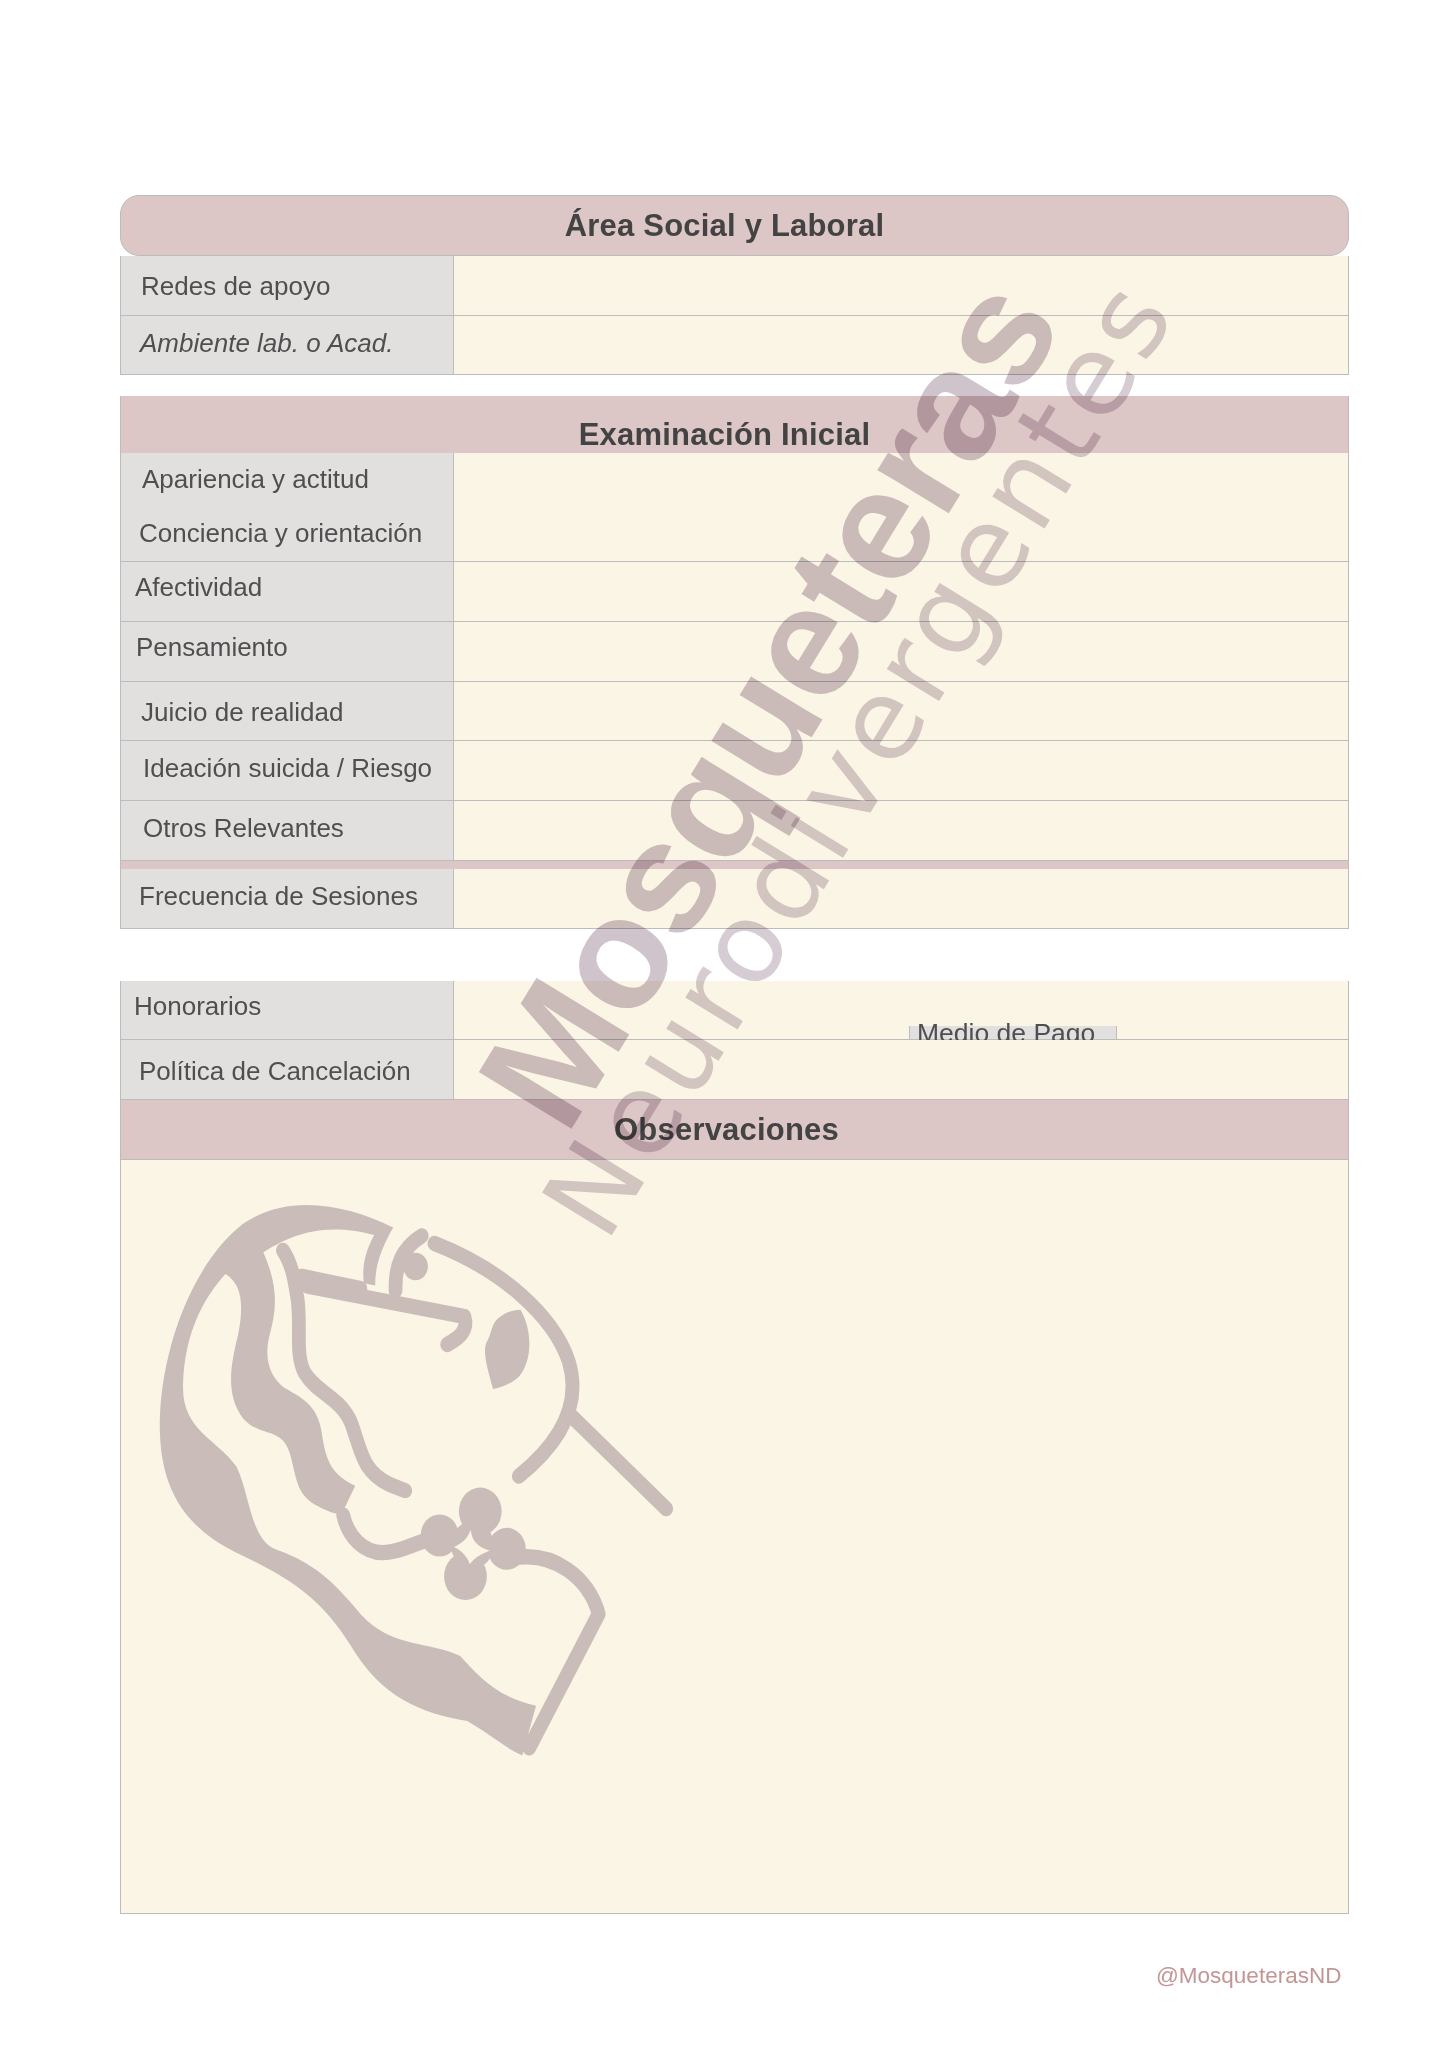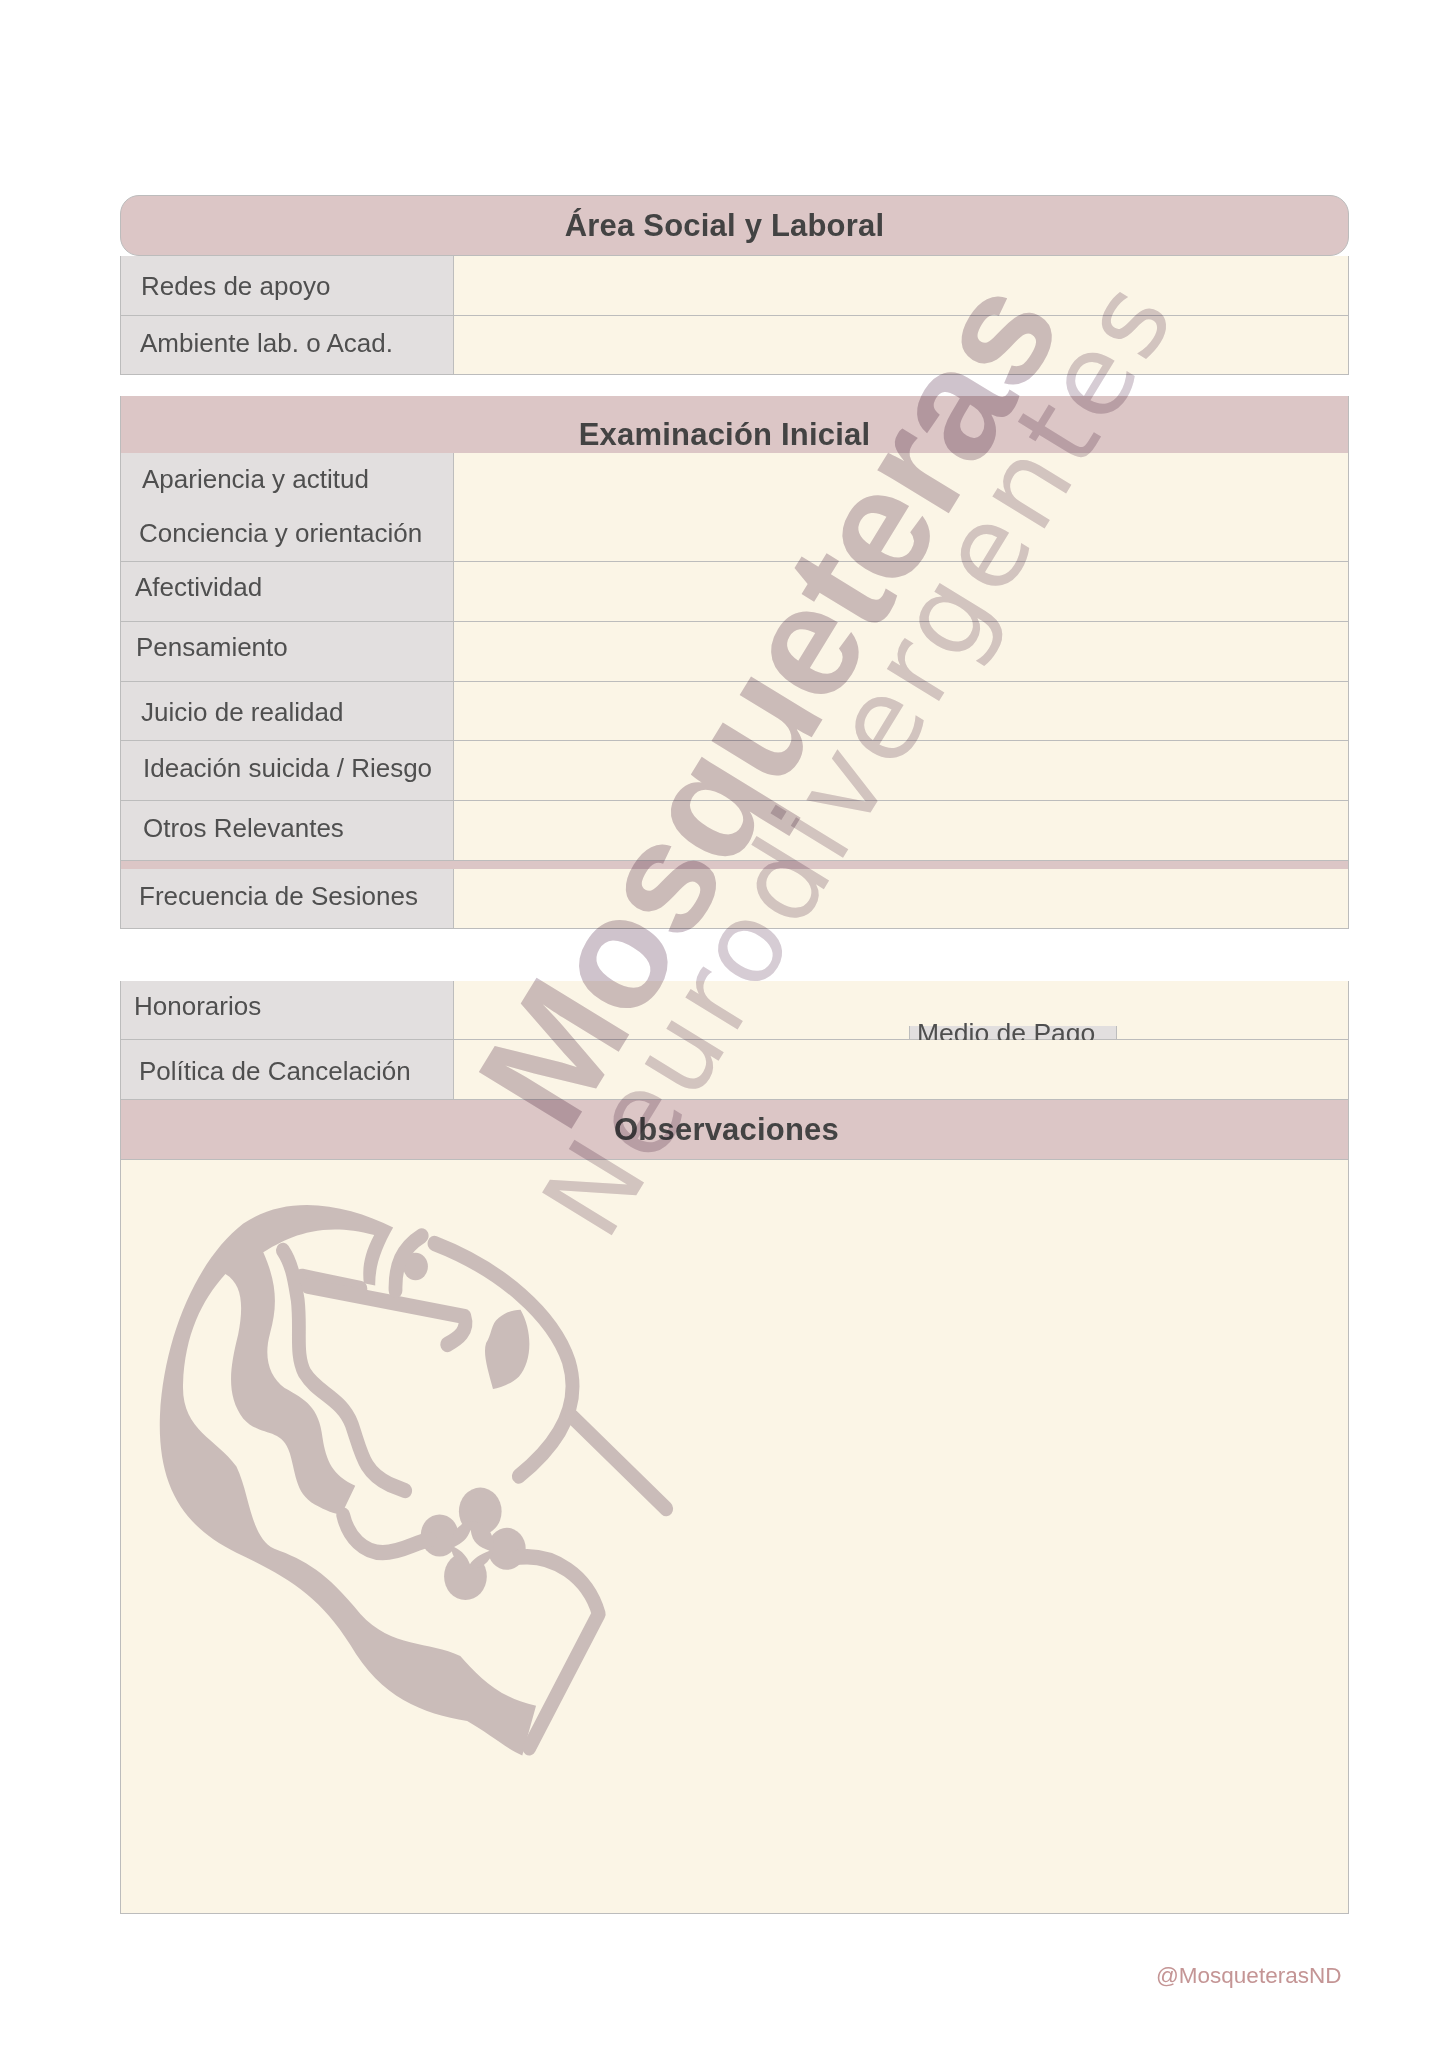--- a/index.html
+++ b/index.html
@@ -48,21 +48,21 @@
     <span class="htext">Área Social y Laboral</span>
   </div>
   <div class="row field-row" style="top:256px;height:60px;">
     <div class="label-cell">
       <span class="ltext" style="left:20px;top:30px;">Redes de apoyo</span>
     </div>
     <div class="value-cell"></div>
   </div>
   <div class="row field-row" style="top:316px;height:59px;">
     <div class="label-cell">
-      <span class="ltext" style="left:19px;top:27px;">Ambiente lab. o Acad.</span>
+      <span class="ltext" style="left:19px;top:27px;font-style:italic;">Ambiente lab. o Acad.</span>
     </div>
     <div class="value-cell"></div>
   </div>
 
   <div class="row heading-row" style="top:396px;height:78px;">
     <span class="htext">Examinación Inicial</span>
   </div>
   <div class="row field-row" style="top:441px;height:61px;margin-top:12px;">
     <div class="label-cell">
       <span class="ltext" style="left:21px;top:26px;">Apariencia y actitud</span>

